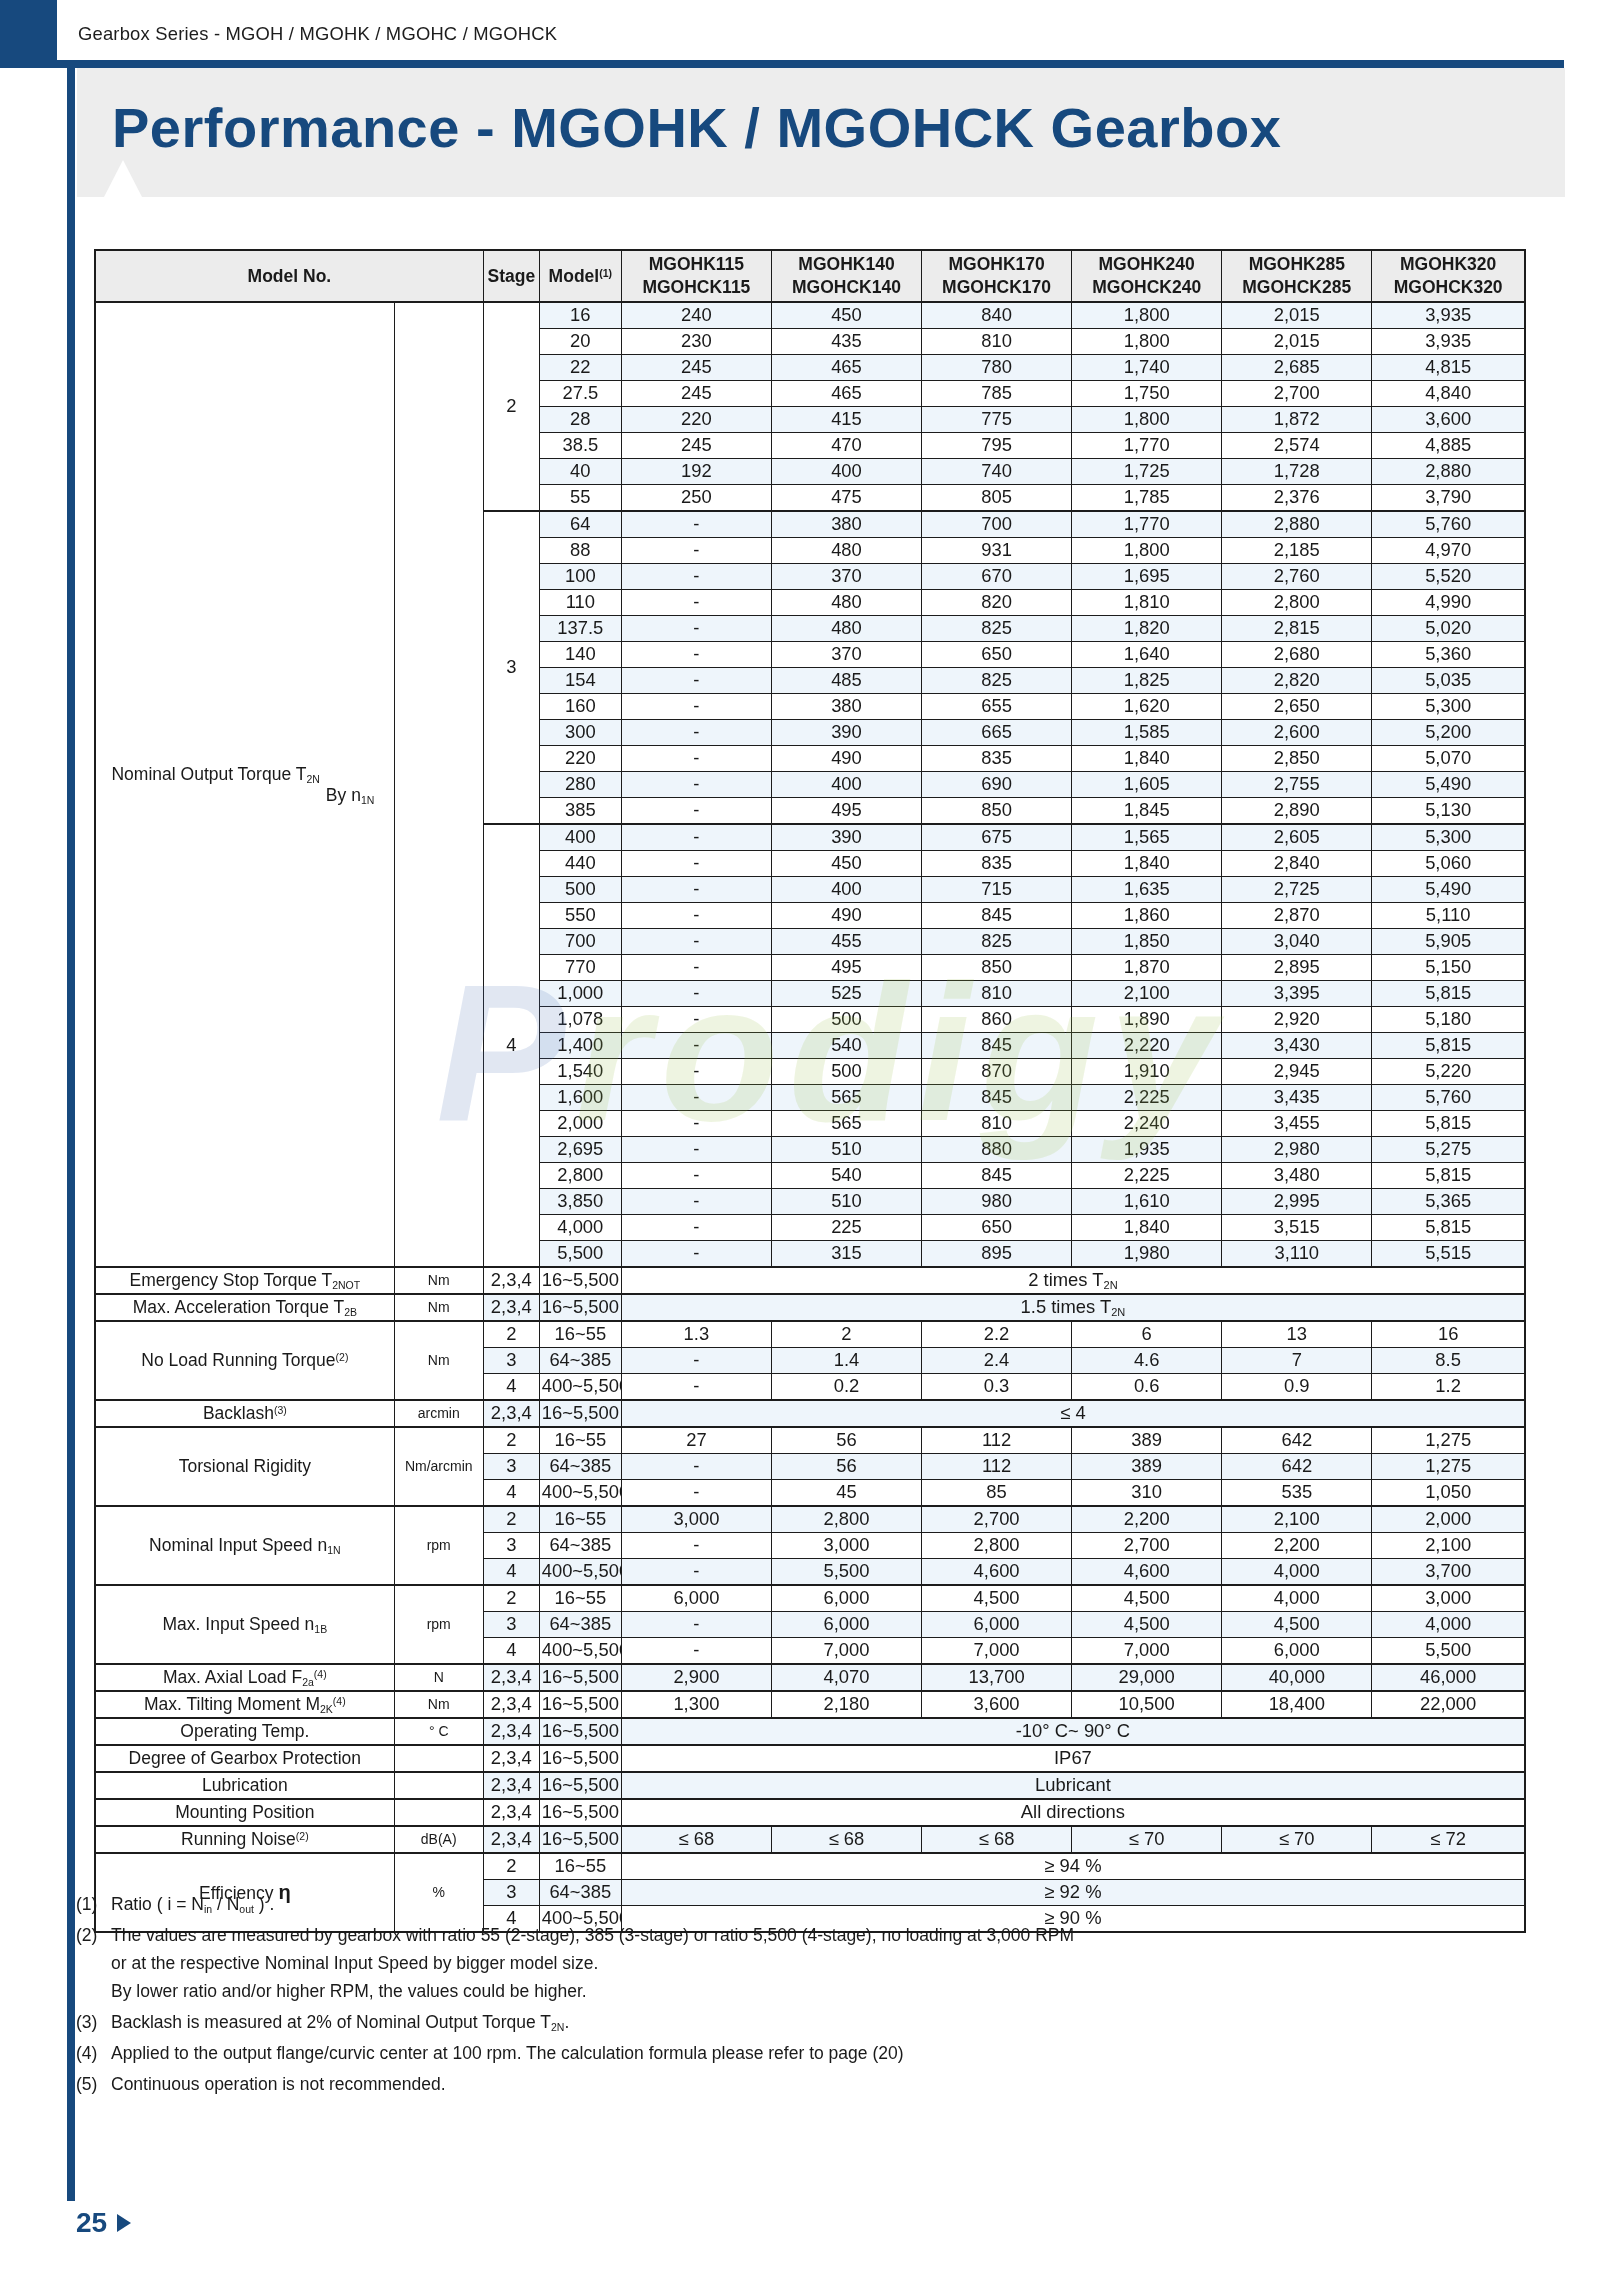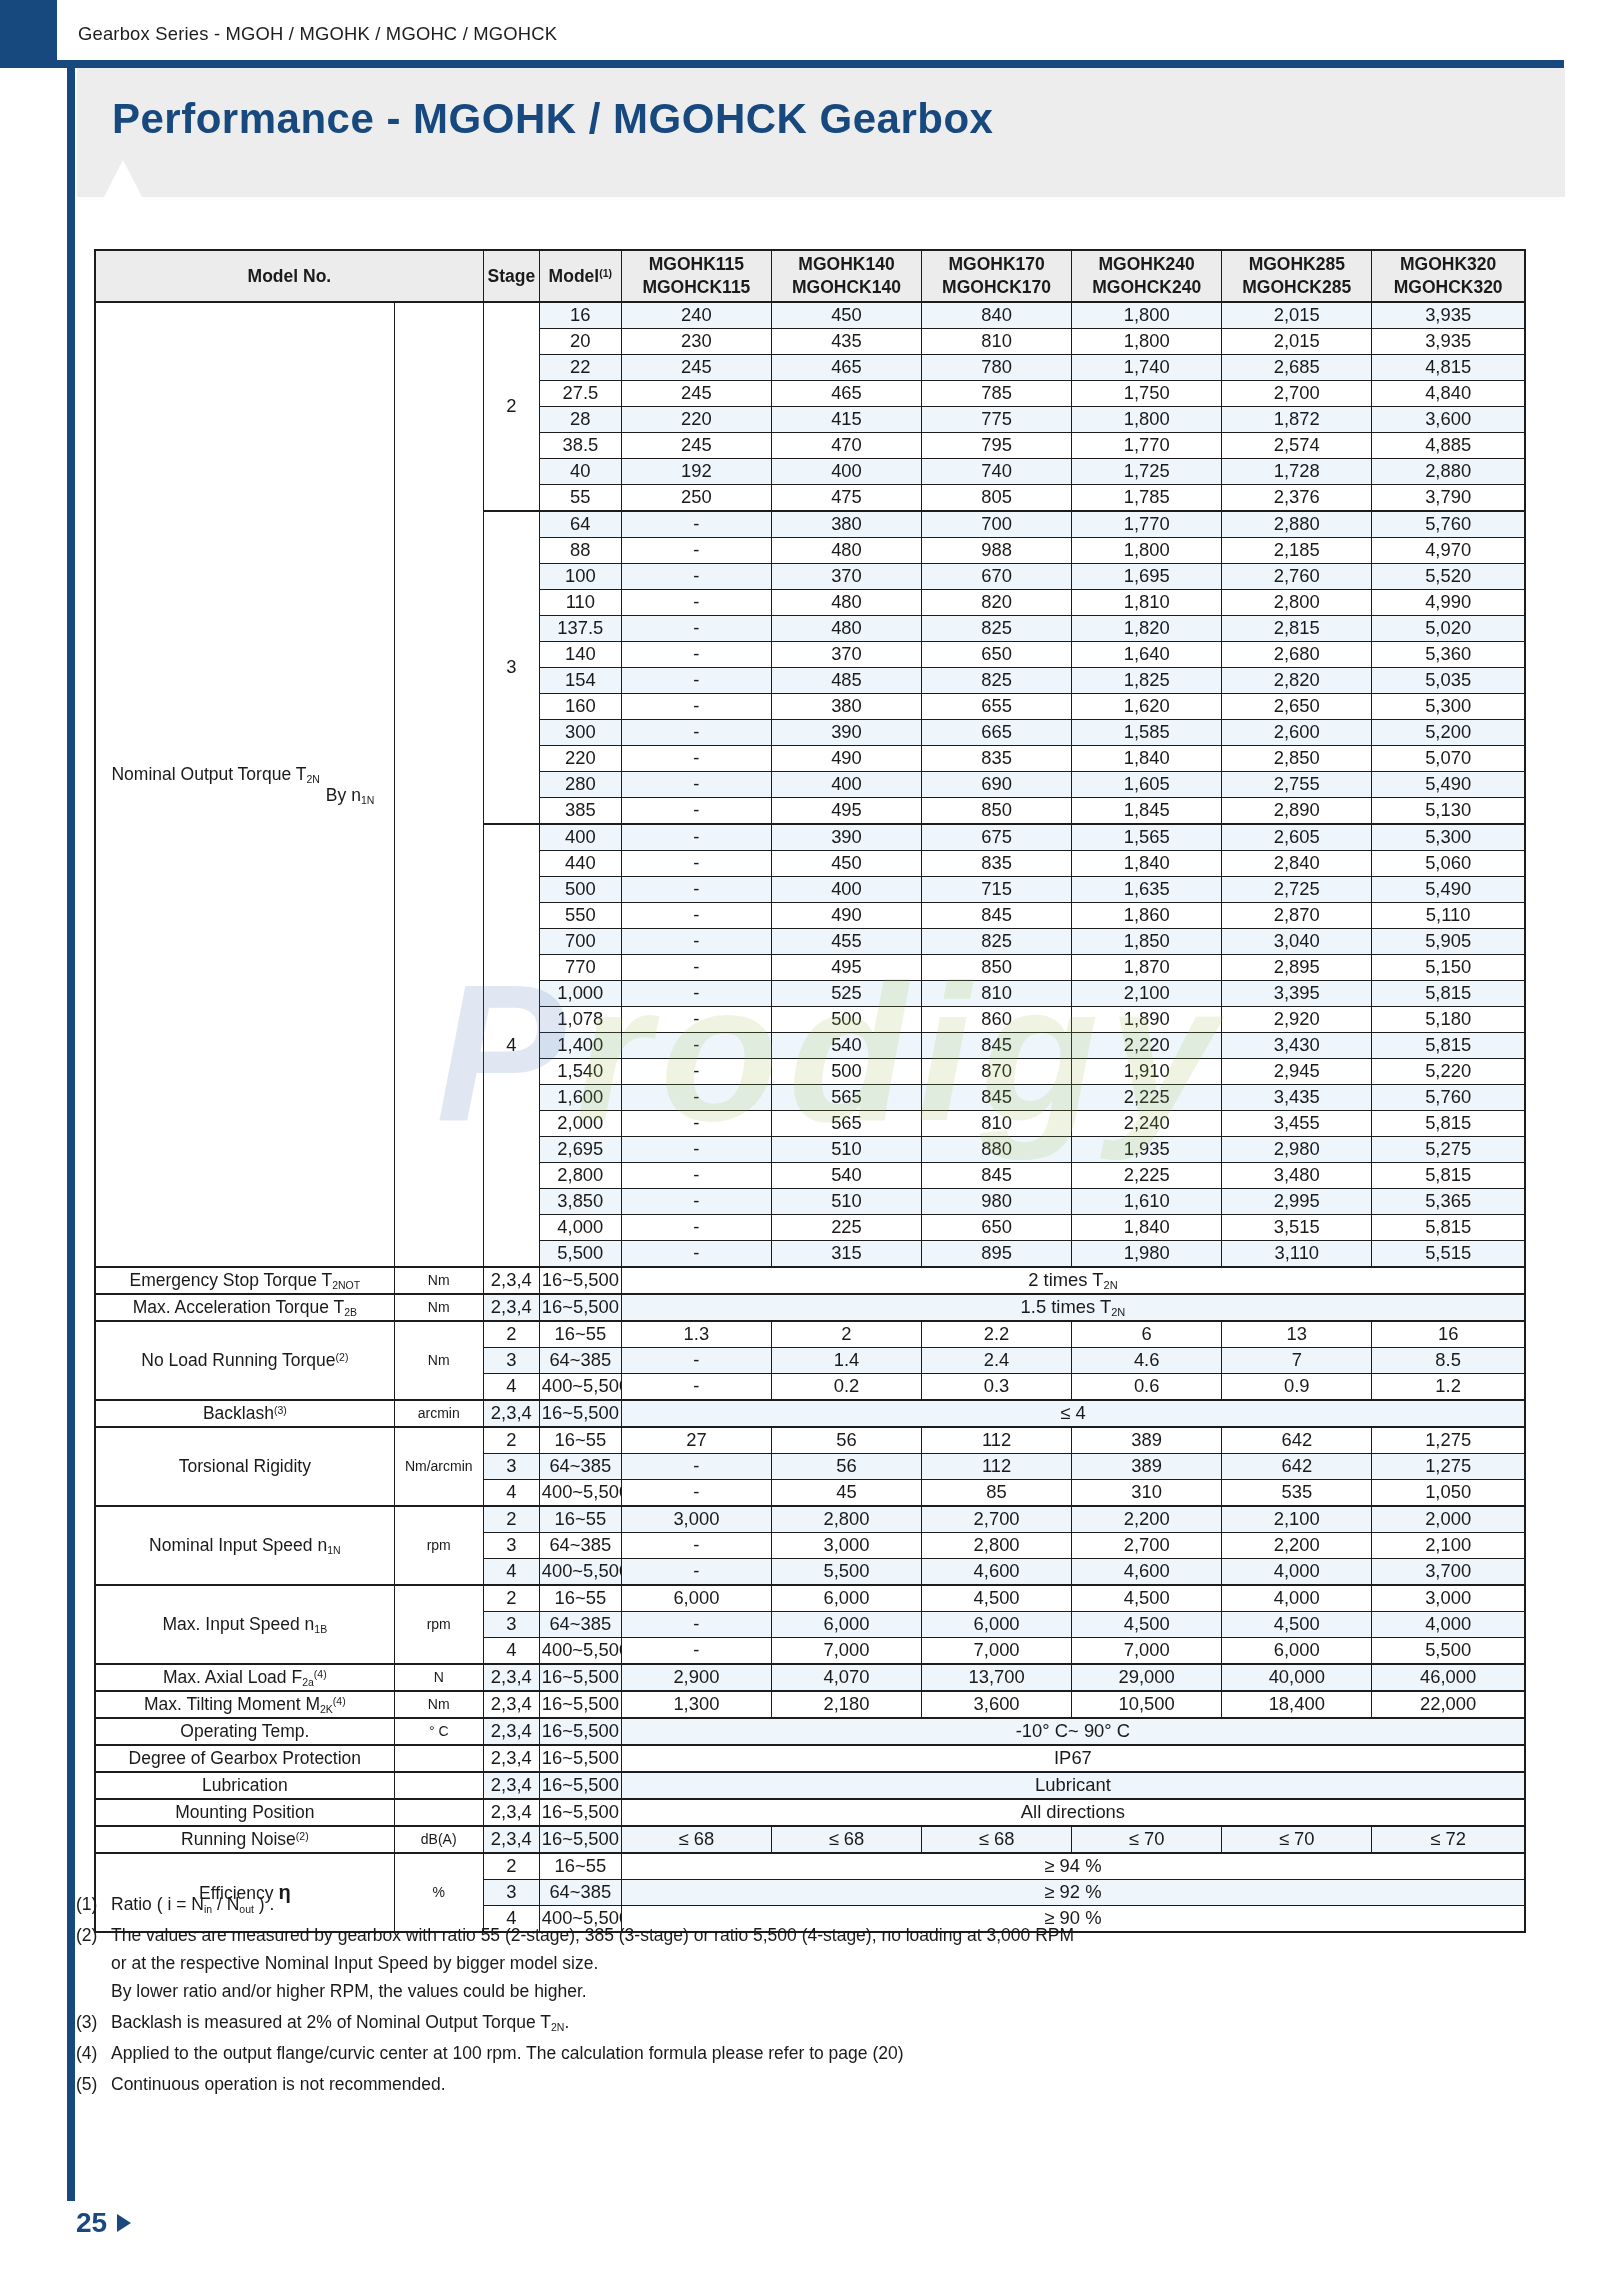--- a/index.html
+++ b/index.html
@@ -5,21 +5,21 @@
   html,body{margin:0;padding:0;background:#fff;}
   #page{position:relative;width:1604px;height:2292px;background:#fff;overflow:hidden;
         font-family:"Liberation Sans",sans-serif;color:#1a1a1a;padding-left:37px;}
   
   .corner{position:absolute;left:0;top:0;width:57px;height:68px;background:#17497e;}
   .toprule{position:absolute;left:0;top:60px;width:1564px;height:7.8px;background:#17497e;}
   .leftrule{position:absolute;left:67px;top:68px;width:7.8px;height:2133px;background:#17497e;}
   .header-strip{position:absolute;left:78px;top:23px;font-size:18.4px;color:#1d1d1d;letter-spacing:0.2px;}
   
   .titleband{position:absolute;left:77px;top:68px;width:1488px;height:129px;background:#ededed;}
-  .titleband h1{position:absolute;left:35px;top:27px;margin:0;font-size:42px;color:#17497e;letter-spacing:0.5px;}
+  .titleband h1{position:absolute;left:35px;top:27px;margin:0;font-size:56px;color:#17497e;letter-spacing:0.5px;}
   .notch{position:absolute;left:27px;bottom:0;width:0;height:0;
          border-left:19.4px solid transparent;border-right:19.4px solid transparent;border-bottom:37px solid #fff;}
   
   .watermark{position:absolute;left:436px;top:941px;font-size:194px;font-style:italic;font-weight:bold;
              letter-spacing:9.7px;color:#9cc24a;opacity:.16;z-index:5;pointer-events:none;}
   .watermark::first-letter{color:#4a6fb5;}
   
   table.spec{position:absolute;left:94px;top:249px;width:1432px;border-collapse:collapse;table-layout:fixed;
              font-size:18.4px;z-index:2;}
   table.spec th,table.spec td{border:1.5px solid #1c1c1c;text-align:center;vertical-align:middle;
@@ -195,21 +195,21 @@
           <td>380</td>
           <td>700</td>
           <td>1,770</td>
           <td>2,880</td>
           <td>5,760</td>
         </tr>
         <tr>
           <td>88</td>
           <td>-</td>
           <td>480</td>
-          <td>988</td>
+          <td>931</td>
           <td>1,800</td>
           <td>2,185</td>
           <td>4,970</td>
         </tr>
         <tr class="tint">
           <td>100</td>
           <td>-</td>
           <td>370</td>
           <td>670</td>
           <td>1,695</td>

